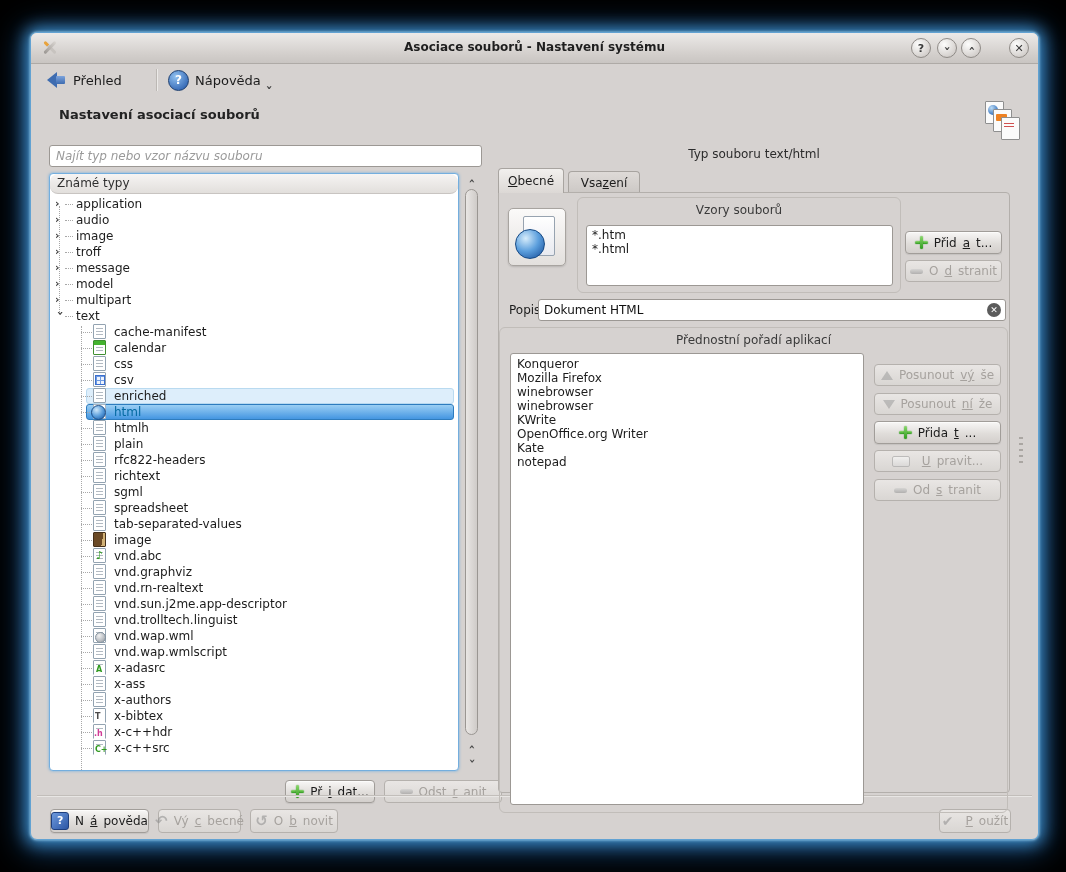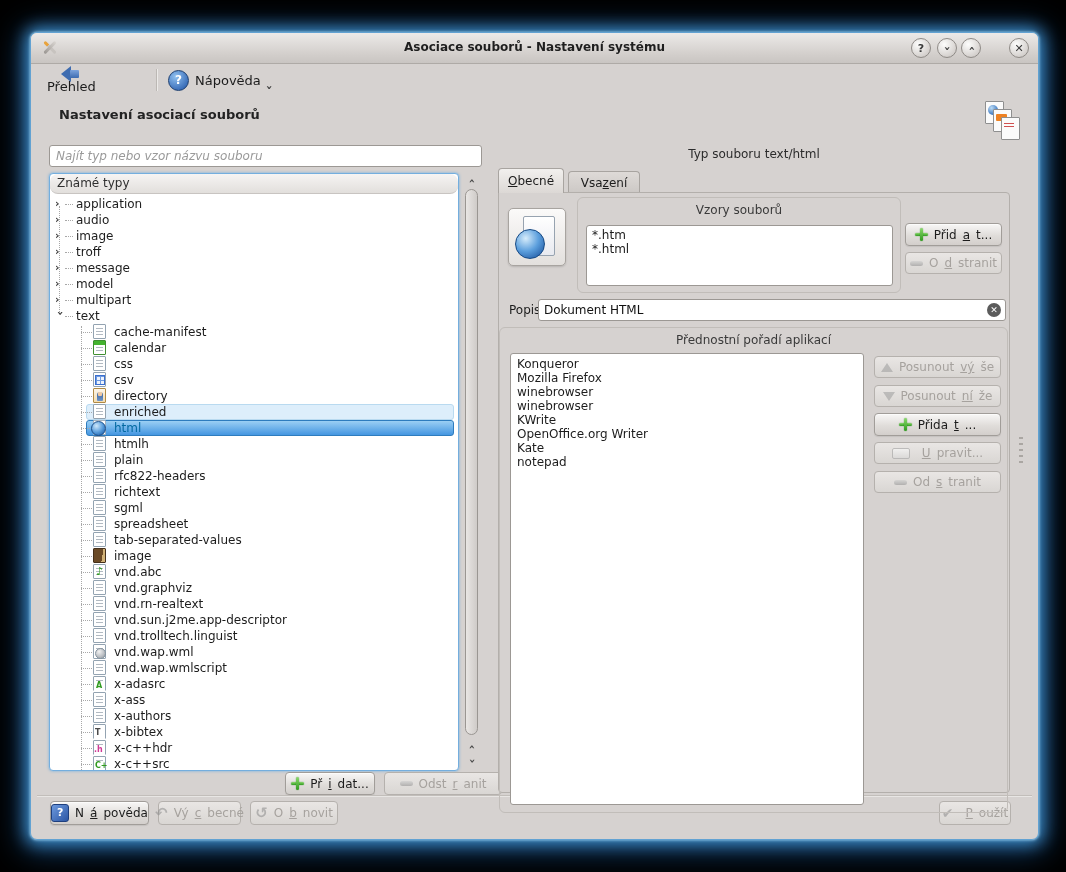--- a/index.html
+++ b/index.html
@@ -103,21 +103,21 @@
   .mi.ic-cpp .gl{color:#2f9a1f;font-size:8px;line-height:9px;text-indent:1px;margin-top:4px;background:#fff;}
   
   #tree-scroll{position:absolute;left:432px;top:140px;width:18px;height:598px;}
   .sb-arrow{position:absolute;left:3px;width:12px;height:12px;color:#4a4a4a;font-weight:bold;font-size:11px;line-height:12px;text-align:center;}
   .sb-arrow .chev{color:#4a4a4a;}
   #sb-thumb{position:absolute;left:2px;top:16px;width:13px;height:546px;border-radius:7px;
     background:linear-gradient(90deg,#e9e6e4,#cfcbc8);border:1px solid #9a9692;box-sizing:border-box;}
   
   .btn{position:absolute;box-sizing:border-box;display:flex;align-items:center;justify-content:center;gap:6px;
     background:linear-gradient(#f8f7f6,#e0ddda 55%,#d3cfcc);border:1px solid #a19d99;border-radius:4px;
-    font-size:12px;color:#1c1c1c;box-shadow:0 1px 1px rgba(255,255,255,.7) inset,0 1px 1px rgba(0,0,0,.08);}
+    font-size:12px;color:#1c1c1c;box-shadow:0 1px 1px rgba(255,255,255,.7) inset,0 1px 1px rgba(0,0,0,.08);margin-top:8px;}
   .btn .mn{text-decoration:underline;}
   .btn.disabled{color:#a6a29e;background:linear-gradient(#e9e6e4,#d9d6d3);border-color:#b5b1ad;box-shadow:none;}
   .btn.disabled .ic{filter:grayscale(1);opacity:.55;}
   
   .plus{position:relative;width:13px;height:13px;}
   .plus::before{content:"";position:absolute;left:0;top:5px;width:13px;height:3px;border-radius:2px;
     background:linear-gradient(#8ad86b,#2f9a1f);box-shadow:0 0 1px #1a7a10;}
   .plus::after{content:"";position:absolute;left:5px;top:0;width:3px;height:13px;border-radius:2px;
     background:linear-gradient(#8ad86b,#2f9a1f);box-shadow:0 0 1px #1a7a10;}
   .minus{width:13px;height:5px;border-radius:2.5px;background:linear-gradient(#cfccc8,#908c88);}
@@ -192,21 +192,21 @@
           <span class="g">
             <span class="chev up">›</span>
           </span>
         </div>
       <div class="winbtn" style="left:978px;">
           <span class="g">✕</span>
         </div>
     </div>
 
     <div id="toolbar">
-      <div class="tbtn" style="left:16px;flex-direction:column;">
+      <div class="tbtn" style="left:16px;">
         <span class="arrow-left"></span>
         <span>Přehled</span>
       </div>
       <div id="tb-sep"></div>
       <div class="tbtn" style="left:137px;">
         <span class="help-circle">?</span>
         <span>Nápověda</span>
         <span class="chev down" style="margin-top:14px;font-size:11px;">›</span>
       </div>
     </div>
@@ -277,25 +277,20 @@
           </div>
           <div class="trow">
             <span class="tick"></span>
             <span class="mi ic-doc"></span>
             <span class="lbl child">css</span>
           </div>
           <div class="trow">
             <span class="tick"></span>
             <span class="mi ic-csv"></span>
             <span class="lbl child">csv</span>
-          </div>
-          <div class="trow">
-            <span class="tick"></span>
-            <span class="mi ic-dir"></span>
-            <span class="lbl child">directory</span>
           </div>
           <div class="trow hover">
             <div class="rowbg"></div>
             <span class="tick"></span>
             <span class="mi ic-doc"></span>
             <span class="lbl child">enriched</span>
           </div>
           <div class="trow selected">
             <div class="rowbg"></div>
             <span class="tick"></span>

